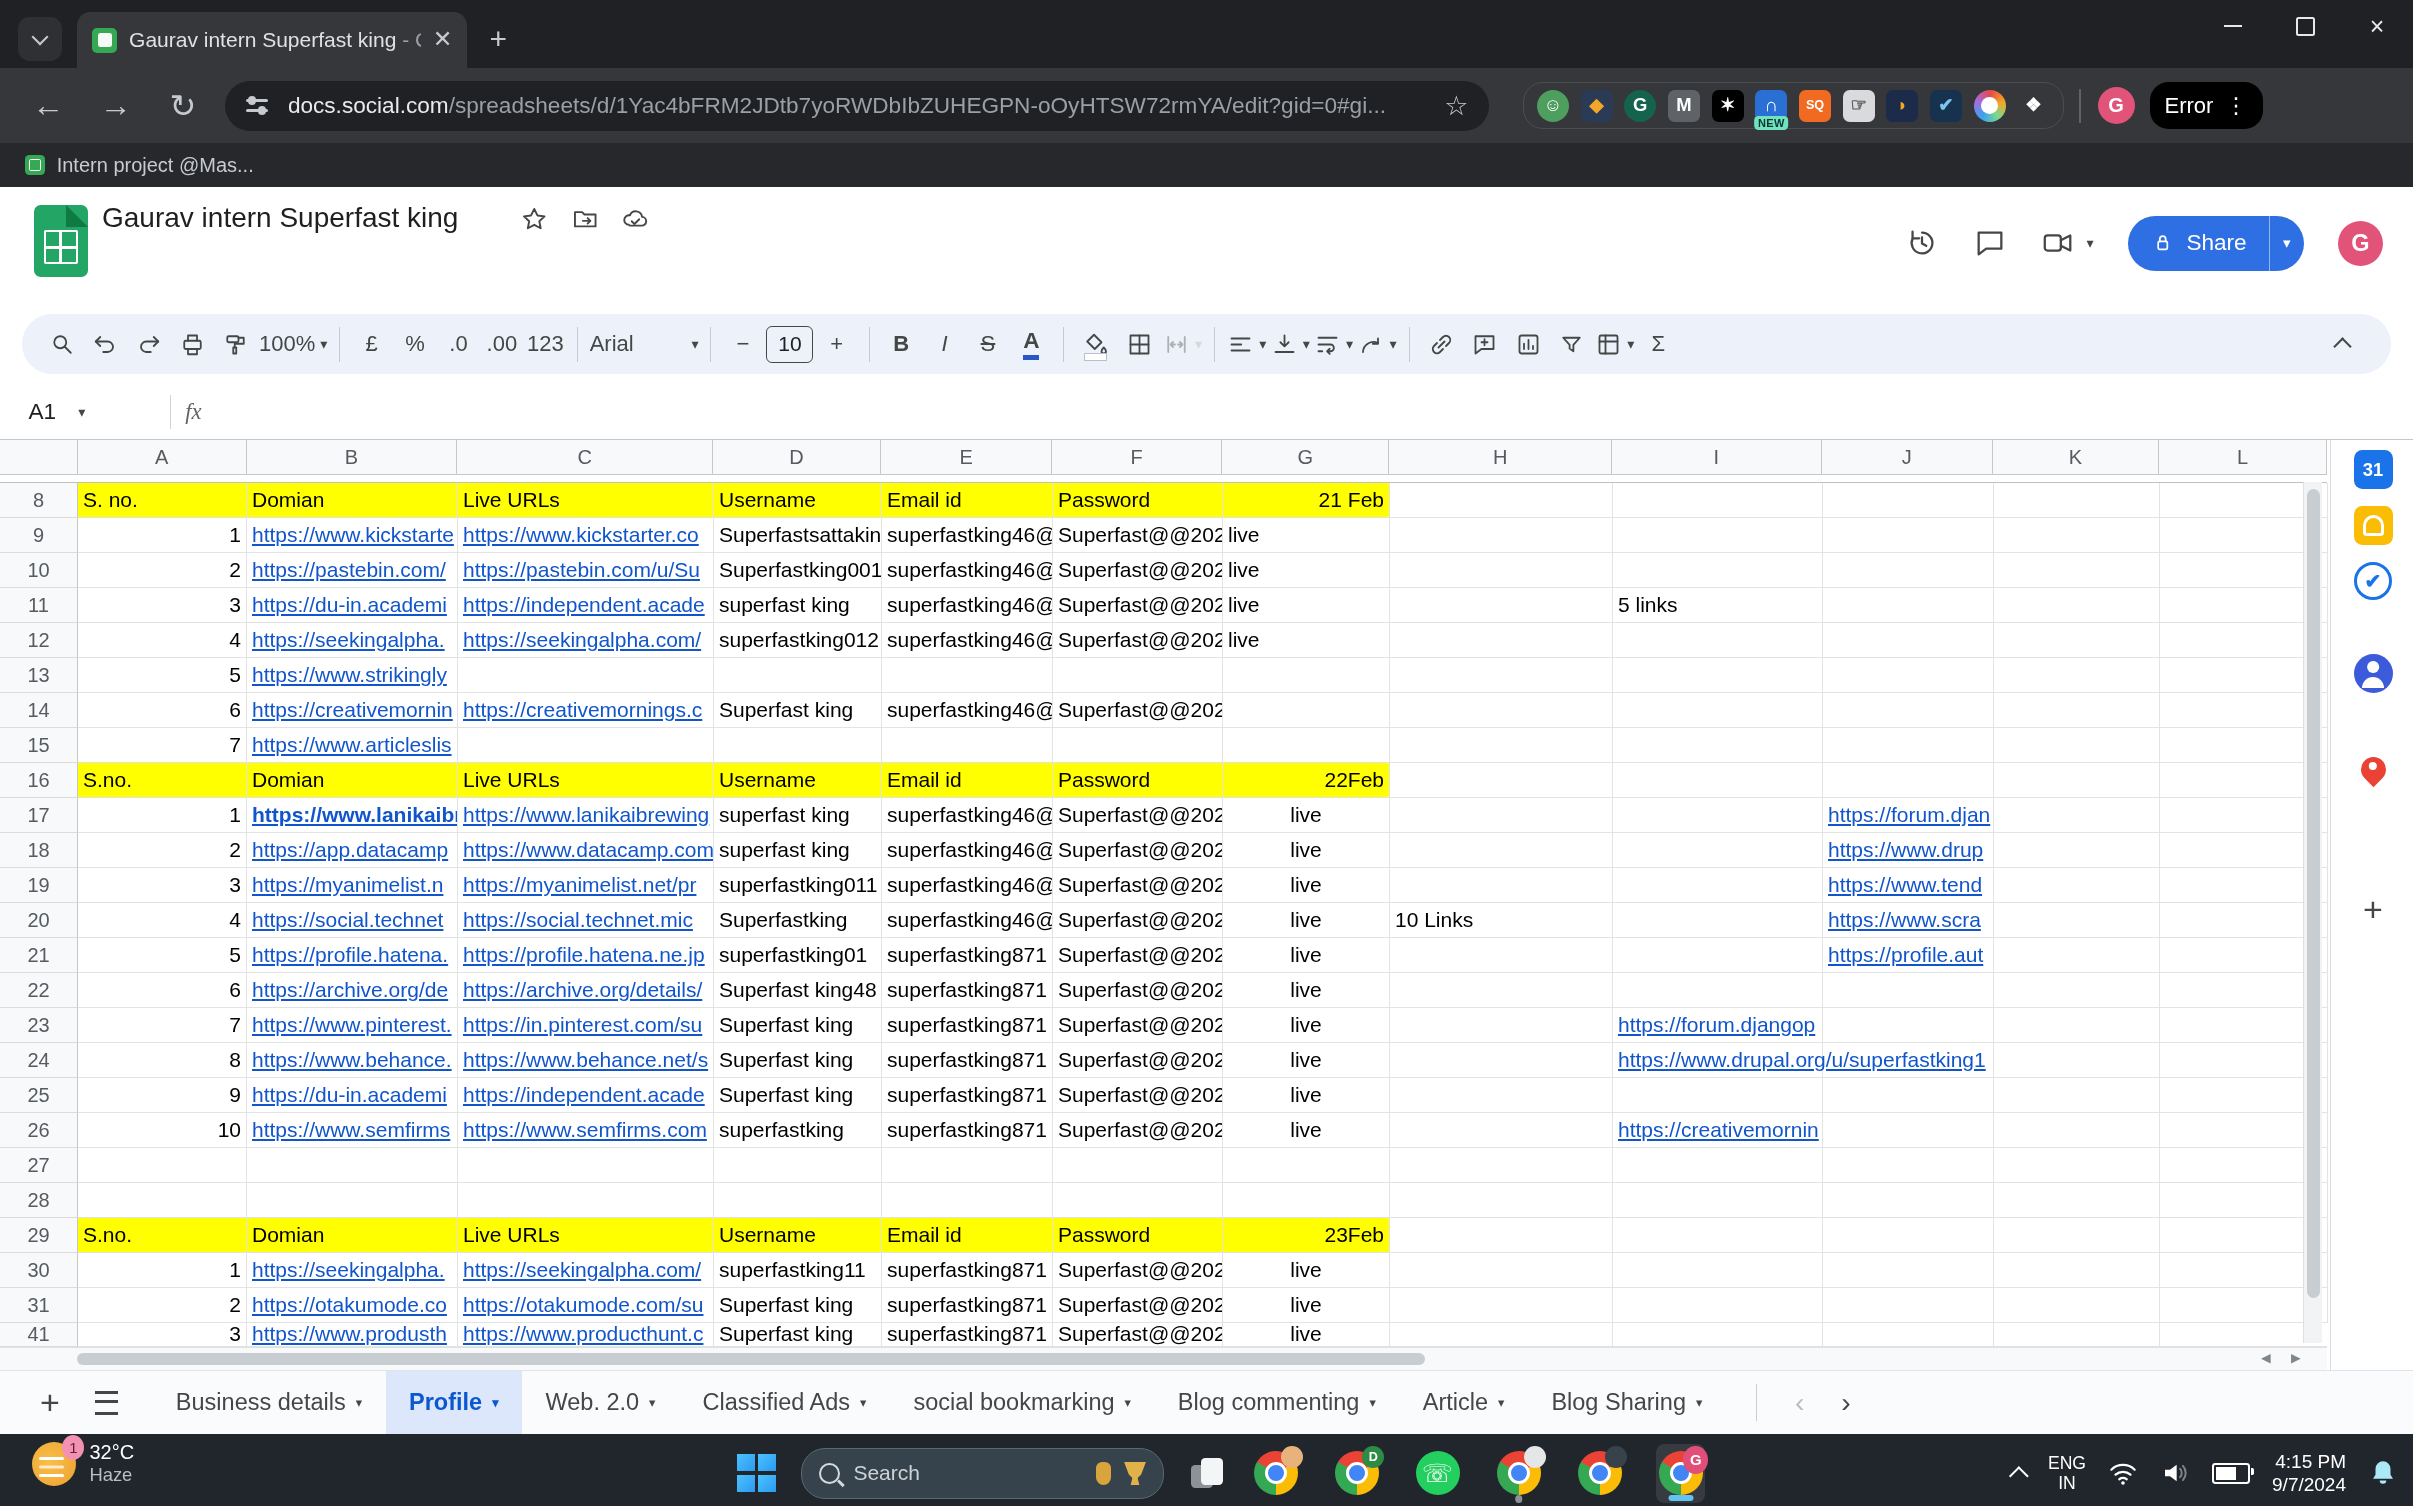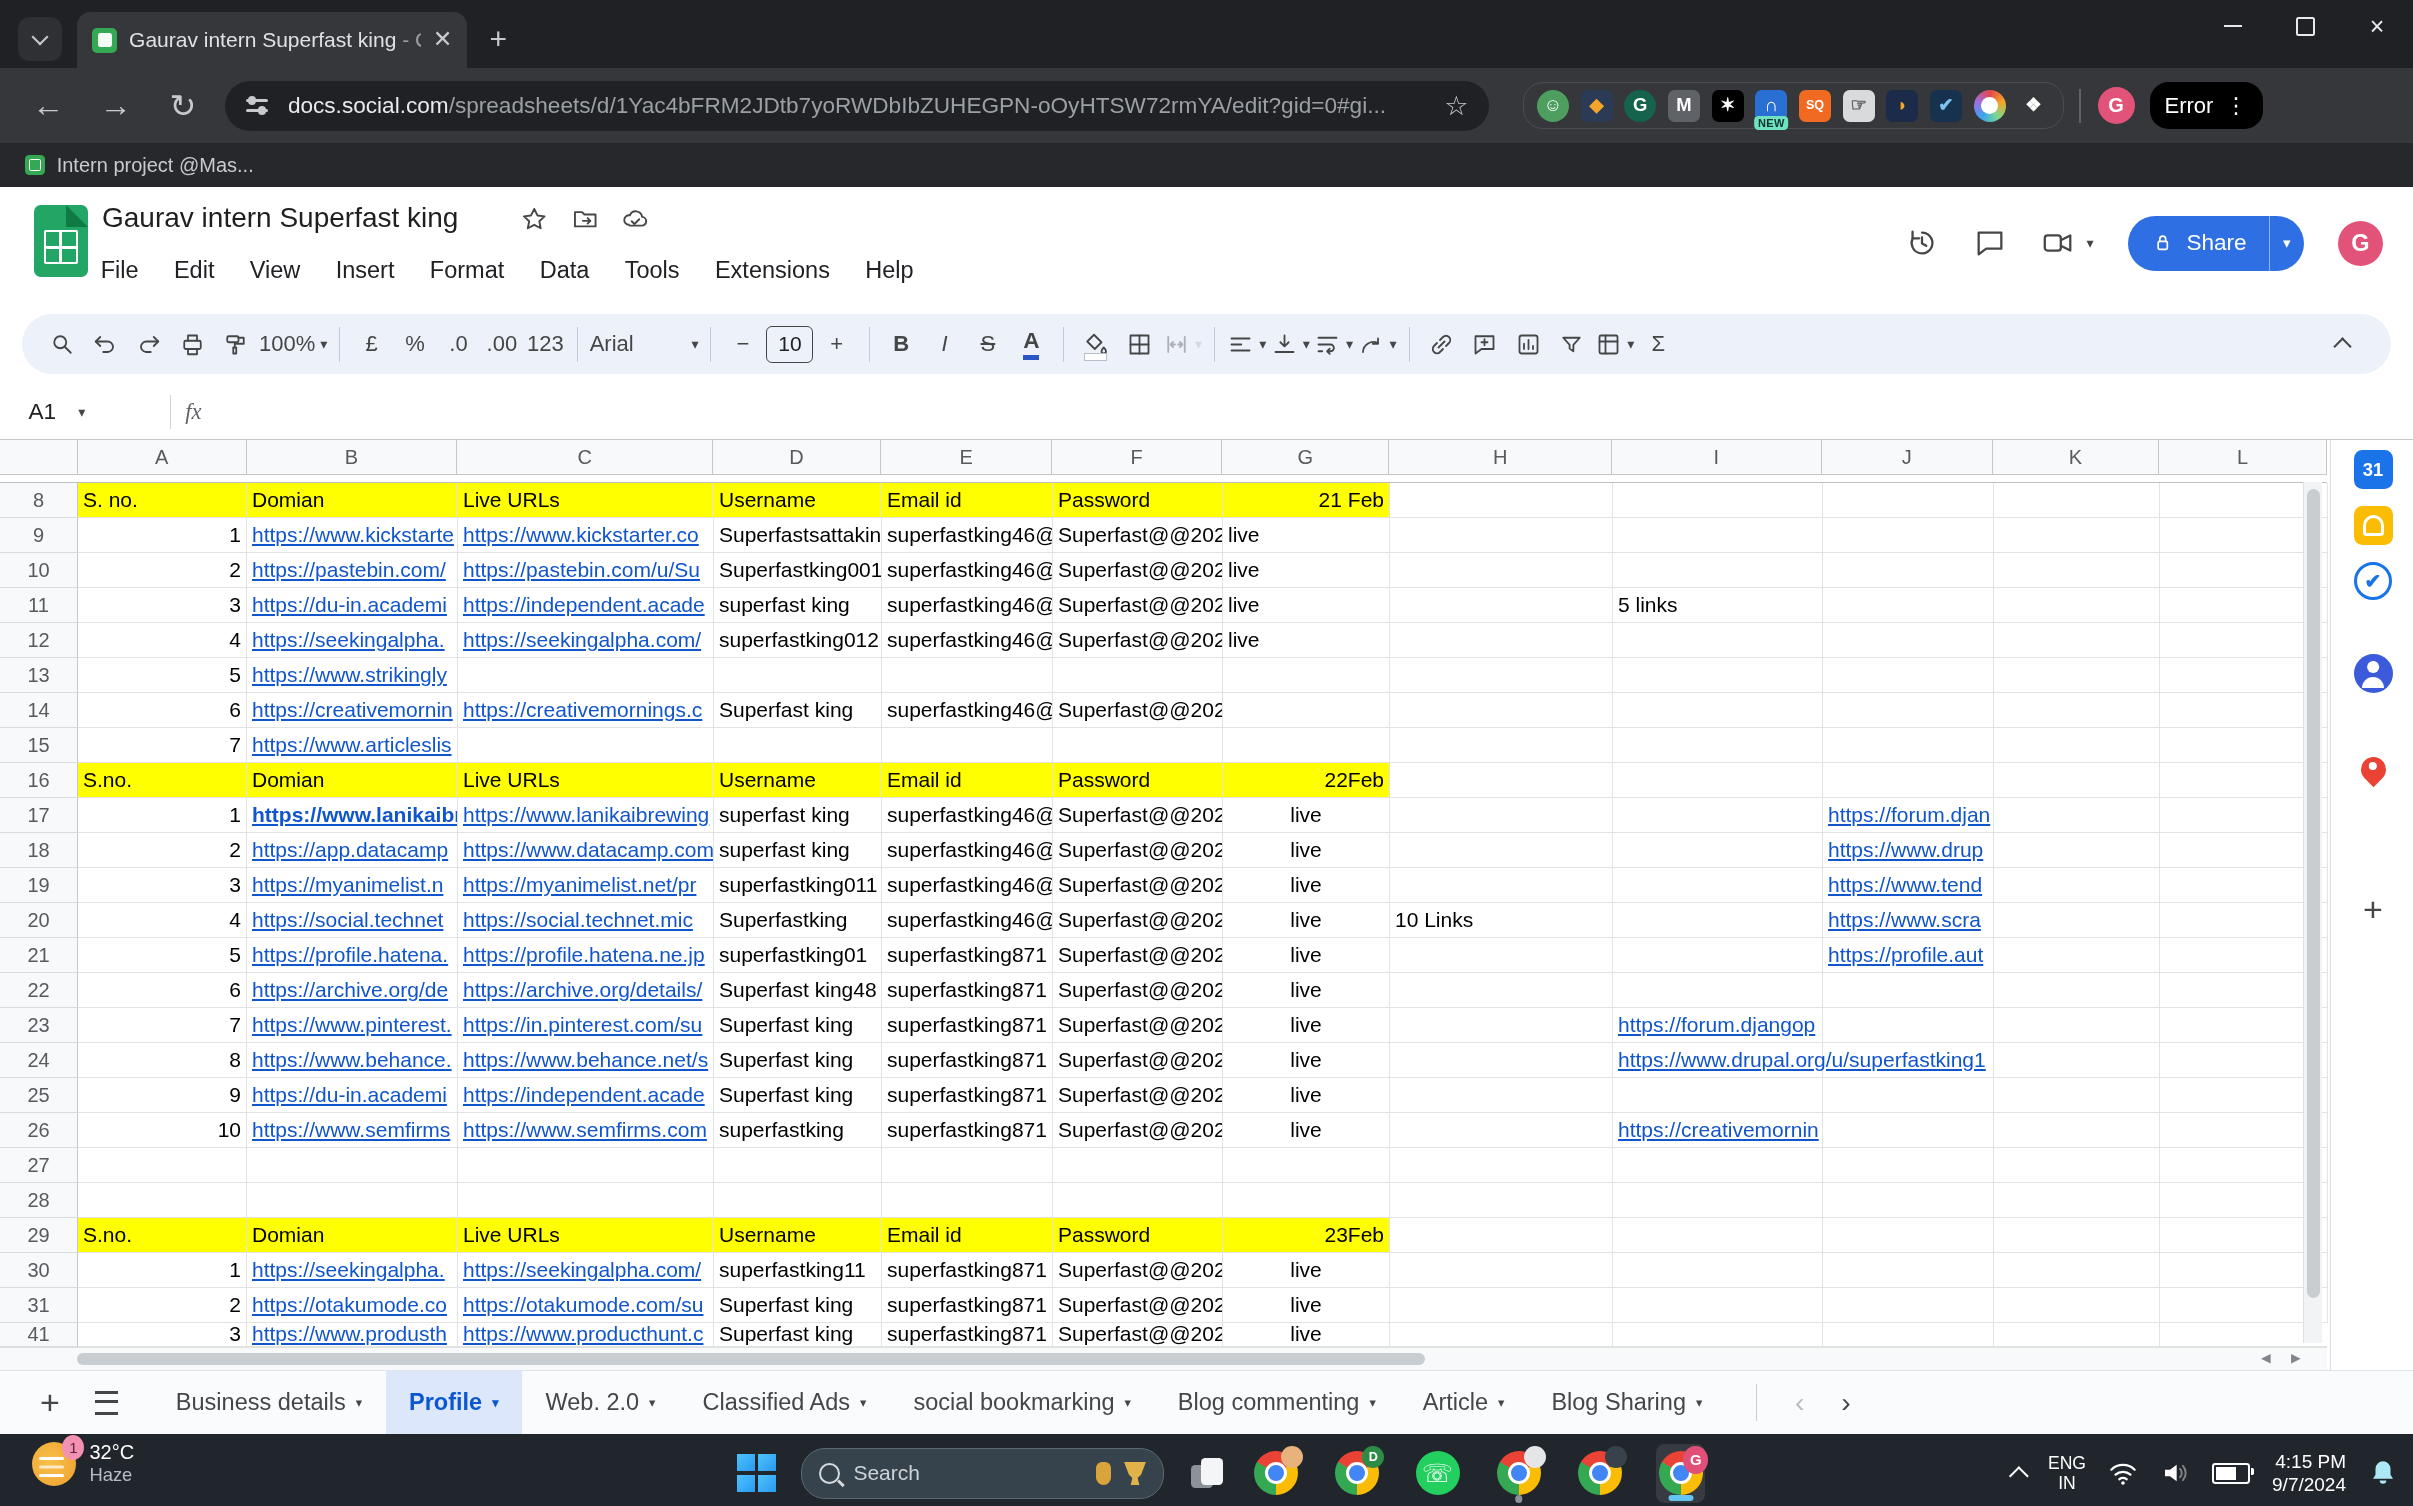--- a/index.html
+++ b/index.html
@@ -287,31 +287,20 @@
       </svg>
     <svg viewBox="0 0 36 36">
         <path d="M5 9h9l3 3h14v15H5z"></path>
         <path d="M15 20h9M21 16.5l3.5 3.5-3.5 3.5"></path>
       </svg>
     <svg viewBox="0 0 36 36">
         <path d="M10 25a6 6 0 1 1 1.2-11.9A8 8 0 0 1 26.6 15 5.5 5.5 0 0 1 26 26H11"></path>
         <path d="M13.5 20.5l3.5 3.5 6-6"></path>
       </svg>
   </div>
-  <div id="menubar">
-      <div class="menu-item">File</div>
-      <div class="menu-item">Edit</div>
-      <div class="menu-item">View</div>
-      <div class="menu-item">Insert</div>
-      <div class="menu-item">Format</div>
-      <div class="menu-item">Data</div>
-      <div class="menu-item">Tools</div>
-      <div class="menu-item">Extensions</div>
-      <div class="menu-item">Help</div>
-    </div>
   <div class="hdr-right">
     <svg viewBox="0 0 36 36">
         <path d="M18 7a11 11 0 1 1-10 6.5"></path>
         <path d="M8 6v7h7"></path>
         <path d="M18 12v6.5l4.5 2.5"></path>
       </svg>
     <svg viewBox="0 0 36 36">
         <path d="M6 7h24v17H14l-8 6z"></path>
       </svg>
     <span class="fx" style="gap:6.7px">

